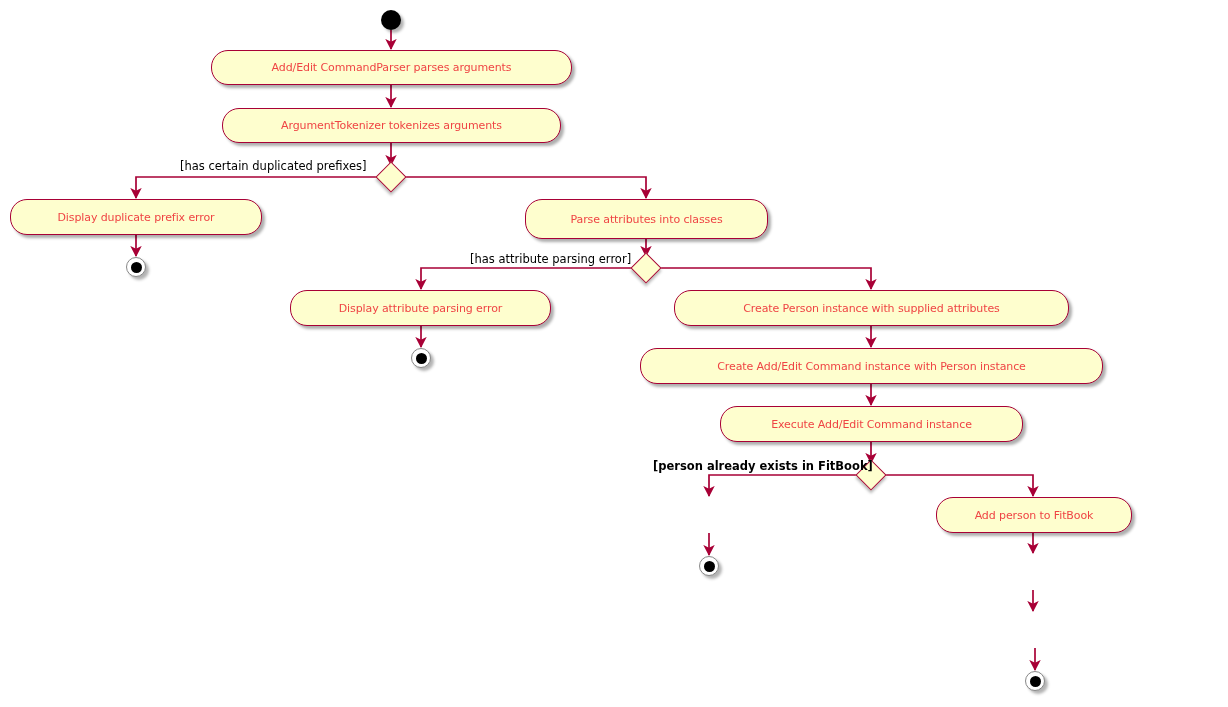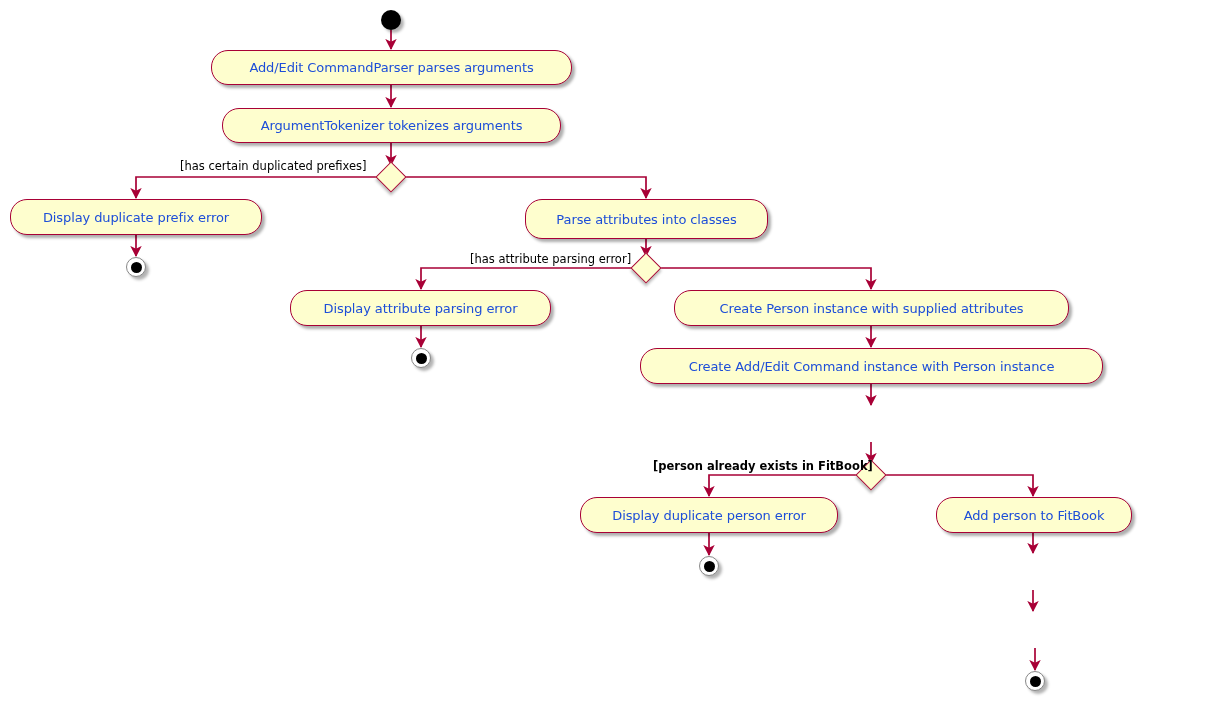--- a/index.html
+++ b/index.html
@@ -25,22 +25,22 @@
     width: 1228px;
     height: 707px;
     pointer-events: none;
   }
   .act {
     position: absolute;
     box-sizing: border-box;
     background: #FEFECE;
     border: 1.5px solid #A80036;
     border-radius: 17px;
-    color: #1d4ed8;
-    font-size: 13px;
+    color: #ef4444;
+    font-size: 11px;
     line-height: 1;
     display: flex;
     align-items: center;
     justify-content: center;
     white-space: nowrap;
     box-shadow: 3px 3px 3px rgba(0,0,0,0.32);
     letter-spacing: -0.1px;
   }
   .guard {
     position: absolute;
@@ -166,24 +166,24 @@
   </div>
 
   <div class="act" style="left:674px; top:290px; width:395px; height:36px;">
     <span>Create Person instance with supplied attributes</span>
   </div>
 
   <div class="act" style="left:640px; top:348px; width:463px; height:36px;">
     <span>Create Add/Edit Command instance with Person instance</span>
   </div>
 
-
-  <div class="act" style="left:580px; top:497px; width:258px; height:36px;">
-    <span>Display duplicate person error</span>
-  </div>
+  <div class="act" style="left:720px; top:406px; width:303px; height:36px;">
+    <span>Execute Add/Edit Command instance</span>
+  </div>
+
 
   <div class="act" style="left:936px; top:497px; width:196px; height:36px;">
     <span>Add person to FitBook</span>
   </div>
 
 
 
   <div class="diamond" style="left:380px; top:166px;"></div>
   <div class="diamond" style="left:635px; top:257px;"></div>
   <div class="diamond" style="left:860px; top:464px;"></div>

